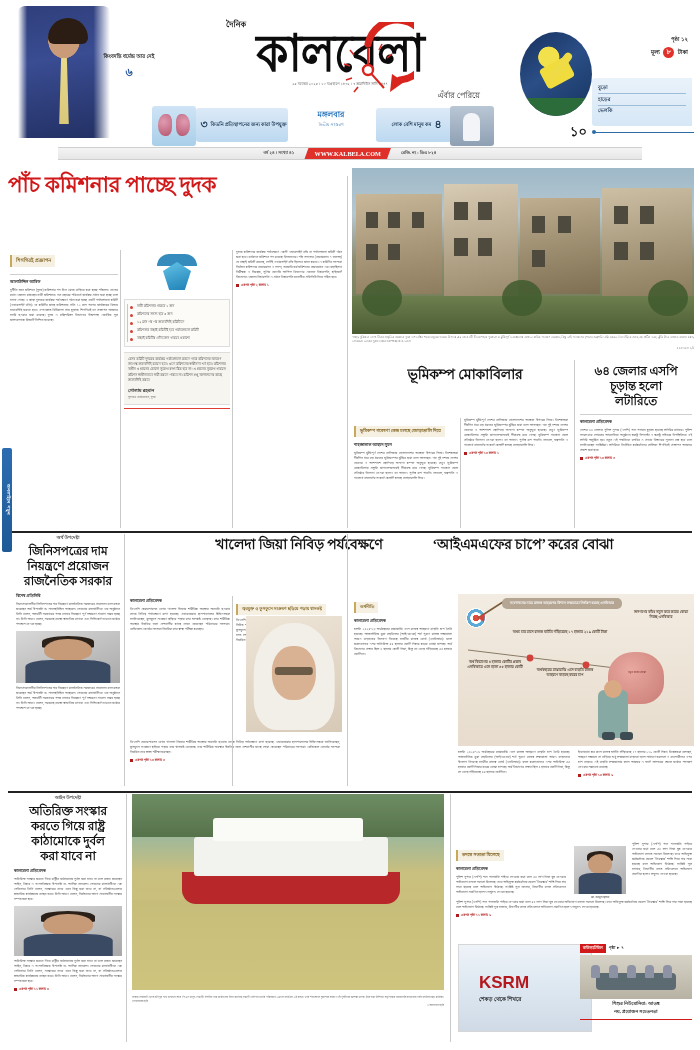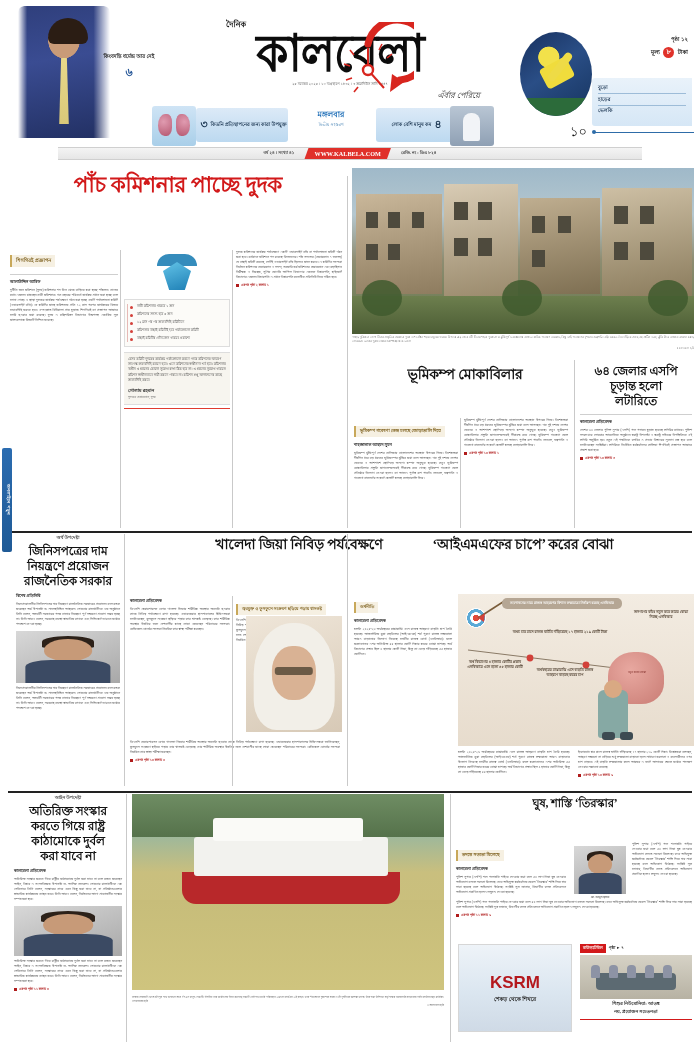--- a/index.html
+++ b/index.html
@@ -51,21 +51,21 @@
   .mh-teaser1 .num{font-size:11px;font-weight:bold;color:#1c4f93;margin-top:4px;}
 
   .mh-logo{position:absolute;left:190px;top:18px;width:300px;text-align:center;}
   .mh-dainik{font-size:8px;font-weight:bold;color:#111;text-align:left;margin-left:36px;}
   .mh-name{
     font-size:46px;line-height:.92;font-weight:bold;color:#0c0c0c;
     letter-spacing:-1px;font-family:"Liberation Serif",serif;
     transform:scaleY(1.12);transform-origin:center top;
   }
   .mh-dateline{font-size:3.4px;color:#333;margin-top:9px;letter-spacing:.1px;}
-  .mh-slogan{font-size:8px;color:#2a2a2a;text-align:right;margin-top:2px;margin-right:10px;font-style:italic;}
+  .mh-slogan{font-size:8px;color:#2a2a2a;text-align:right;margin-top:2px;margin-right:10px;}
 
   .mh-clock{position:absolute;left:322px;top:22px;width:92px;height:100px;pointer-events:none;}
 
   .mh-sportpic{
     position:absolute;left:520px;top:32px;width:72px;height:84px;border-radius:50%;
     background:
       radial-gradient(circle at 40% 30%,#f2e14a 0 14%,rgba(0,0,0,0) 15%),
       linear-gradient(145deg,#17305e 0%,#2a4e86 45%,#16345f 100%);
     box-shadow:0 0 0 2px #fff;
     overflow:hidden;
@@ -83,21 +83,21 @@
   }
 
   .mh-promo{
     position:absolute;left:592px;top:78px;width:100px;height:48px;
     background:linear-gradient(180deg,#e9f2fa,#d6e7f6);border-radius:3px 0 0 3px;
     padding:5px 6px;box-sizing:border-box;
   }
   .mh-promo .line{font-size:5px;font-weight:bold;color:#17314f;border-bottom:.6px solid #9dbcd8;padding:1.2px 0;}
 
   .mh-tenwrap{position:absolute;left:560px;top:122px;width:140px;height:20px;}
-  .mh-ten{position:absolute;left:10px;top:0;font-size:13px;font-weight:normal;color:#111;}
+  .mh-ten{position:absolute;left:10px;top:0;font-size:13px;font-weight:bold;color:#111;}
   .mh-tenline{position:absolute;left:34px;top:10px;width:100px;height:1px;background:#2e6ca8;}
   .mh-tendot{position:absolute;left:32px;top:8px;width:4px;height:4px;border-radius:50%;background:#2e6ca8;}
   .pill{
     position:absolute;height:34px;background:linear-gradient(180deg,#dceaf7,#bcd9f0);
     border-radius:3px;box-sizing:border-box;display:flex;align-items:center;justify-content:center;
   }
   .pill .txt{font-size:5px;font-weight:bold;color:#17324e;line-height:1.5;text-align:center;}
   .pill .num{font-size:11px;font-weight:bold;color:#17324e;margin:0 3px;}
 
   .mh-kidney{
@@ -122,21 +122,21 @@
     background:linear-gradient(180deg,#f4f4f4,#e6e6e6);border-top:.7px solid #cfcfcf;border-bottom:.7px solid #cfcfcf;
     display:flex;align-items:center;justify-content:center;gap:10px;
   }
   .mh-footbar .ft{font-size:4.2px;font-weight:bold;color:#333;}
   .mh-url{
     background:#e0302a;color:#fff;font-size:6.2px;font-weight:bold;padding:2px 10px;
     clip-path:polygon(4px 0,100% 0,calc(100% - 4px) 100%,0 100%);
   }
 
   
-  .lead-head{position:absolute;left:8px;top:172px;width:340px;text-align:center;}
+  .lead-head{position:absolute;left:8px;top:172px;width:340px;}
   .lead-head .l{font-size:21.5px;line-height:1.22;font-weight:bold;color:#d2191a;letter-spacing:-.3px;}
 
   
   .hero{
     position:absolute;left:352px;top:168px;width:342px;height:166px;overflow:hidden;
     background:linear-gradient(180deg,#9fb9c9 0%,#b5c7cf 28%,#8e8d72 55%,#5f7547 100%);
   }
   .hero .bldA{position:absolute;left:4px;top:26px;width:86px;height:100px;background:linear-gradient(170deg,#c9b79a,#8e7c5f);}
   .hero .bldB{position:absolute;left:92px;top:16px;width:74px;height:112px;background:linear-gradient(170deg,#d8cbb4,#9a8a6c);}
   .hero .bldC{position:absolute;left:168px;top:30px;width:80px;height:96px;background:linear-gradient(170deg,#bfae90,#7e6f52);}
@@ -208,21 +208,21 @@
   .cloud{background:#b5a694;color:#fff;border-radius:5px;padding:3px 4px;box-sizing:border-box;font-size:3.5px;line-height:1.45;font-weight:bold;text-align:center;}
   .infotxt{font-size:3.6px;line-height:1.5;font-weight:bold;color:#4a3a2a;text-align:center;}
   .target{position:absolute;width:20px;height:20px;border-radius:50%;background:
      radial-gradient(circle,#e04a3a 0 22%,#fff 23% 40%,#5aa9d6 41% 62%,#fff 63% 80%,#5aa9d6 81% 100%);}
   .sack{position:absolute;background:radial-gradient(circle at 40% 35%,#e8a8a0,#c97c74);border-radius:46% 46% 40% 40%;}
   .mannote{position:absolute;}
 
   
   .ksrm{
     position:absolute;background:linear-gradient(180deg,#eef3f8 0%,#dbe6f0 55%,#cfdae6 100%);
-    border:.7px solid #d6d6d6;display:flex;flex-direction:column;align-items:center;justify-content:center;
+    border:.7px solid #d6d6d6;display:flex;flex-direction:column;justify-content:center;padding-left:20px;
   }
   .ksrm .logo{font-size:17px;font-weight:bold;color:#b4181d;letter-spacing:0px;font-family:"Liberation Sans",sans-serif;}
   .ksrm .tag{font-size:5.6px;font-weight:bold;color:#1e1e1e;margin-top:2px;}
 
   
   .rt{position:absolute;}
   .rt .tagbar{display:flex;align-items:center;gap:3px;margin-bottom:2px;}
   .rt .tagred{background:#d2191a;color:#fff;font-size:4px;font-weight:bold;padding:1px 3px;}
   .rt .tagpg{font-size:4px;font-weight:bold;color:#222;}
   .rt .pic{
@@ -551,21 +551,20 @@
     <div class="deck2"></div>
   </div>
   <div class="col" style="left:132px;top:996px;width:312px;">
     <div class="micro" style="text-align:justify">ঢাকার সদরঘাট থেকে চাঁদপুর পথে চলাচল করে ‘পিএস মাসুদ’ লঞ্চটি। দীর্ঘদিন ধরে যাত্রীসেবা দিয়ে আসছে লঞ্চটি। নদীপথে যাত্রী পরিবহনে এখনো জনপ্রিয় এই বাহন। তবে শীতকালে কুয়াশার কারণে নৌ দুর্ঘটনার আশঙ্কা থাকে। নিরাপত্তা নিশ্চিতে কর্তৃপক্ষের নজরদারি বাড়ানোর দাবি জানিয়েছেন যাত্রীরা। সোমবারের ছবি</div>
     <div class="micro" style="text-align:right">॥ কালবেলা ছবি</div>
   </div>
 
   <div class="vline" style="left:450px;top:794px;height:248px;"></div>
 
   <div class="col" style="left:456px;top:796px;width:238px;">
-    <div class="secthead sm">ঘুষ, শাস্তি ‘তিরস্কার’</div>
   </div>
   <div class="col" style="left:456px;top:842px;width:110px;">
     <div class="kicker" style="font-size:4.4px">তদন্তে সত্যতা মিলেছে</div>
     <div class="byline">কালবেলা প্রতিবেদক</div>
     <div class="tiny">পুলিশ সুপার (এসপি) পদে পদোন্নতি পাইয়ে দেওয়ার কথা বলে ৫০ লাখ টাকা ঘুষ নেওয়ার অভিযোগ তদন্তে সত্যতা মিলেছে। তবে অভিযুক্ত কর্মকর্তাকে কেবল ‘তিরস্কার’ শাস্তি দিয়ে দায় সারা হয়েছে বলে অভিযোগ উঠেছে। সংশ্লিষ্ট সূত্র জানায়, বিভাগীয় তদন্ত প্রতিবেদনে অভিযোগ প্রমাণিত হলেও লঘুদণ্ড দেওয়া হয়েছে।</div>
   </div>
   <div class="col" style="left:574px;top:846px;width:52px;">
     <div class="portrait" style="width:100%;height:48px;">
       <div class="hairp"></div>
         <div class="face"></div>

